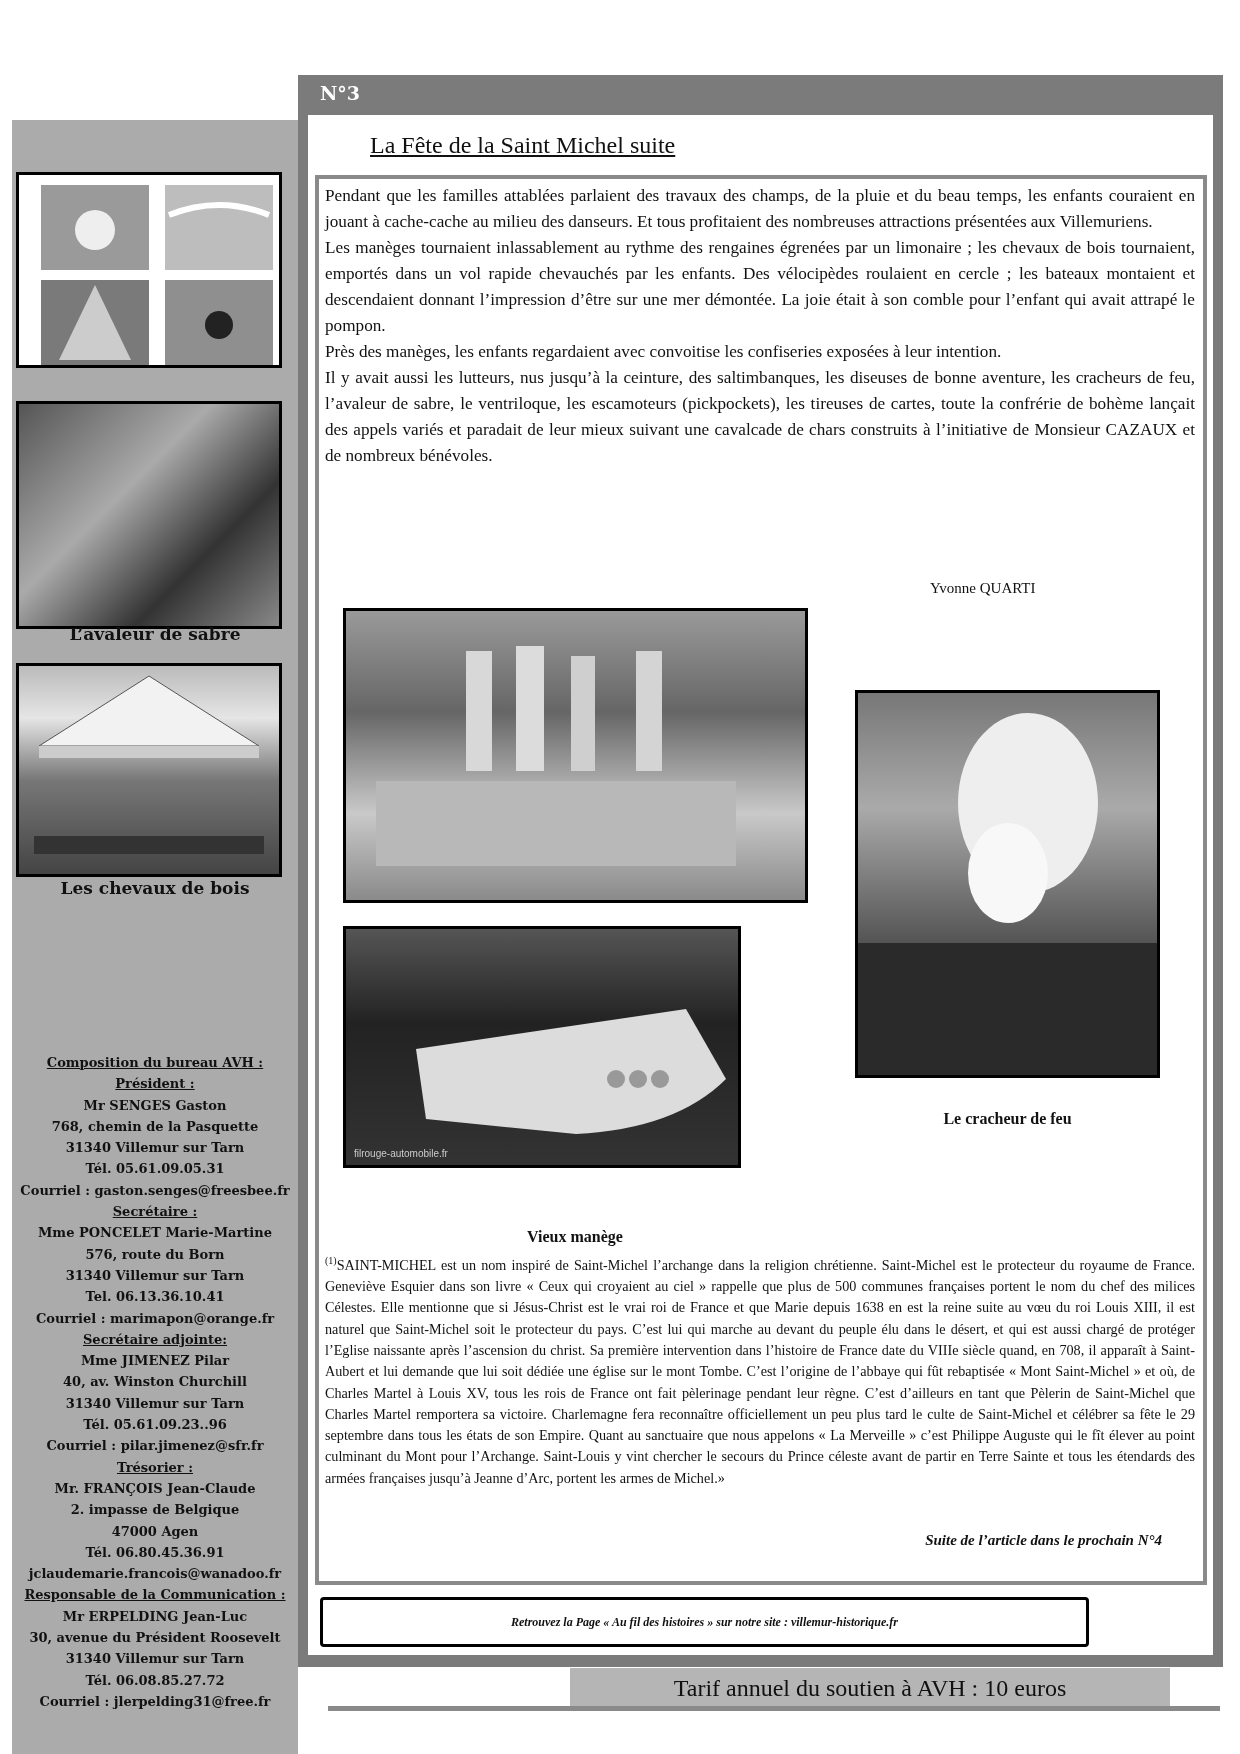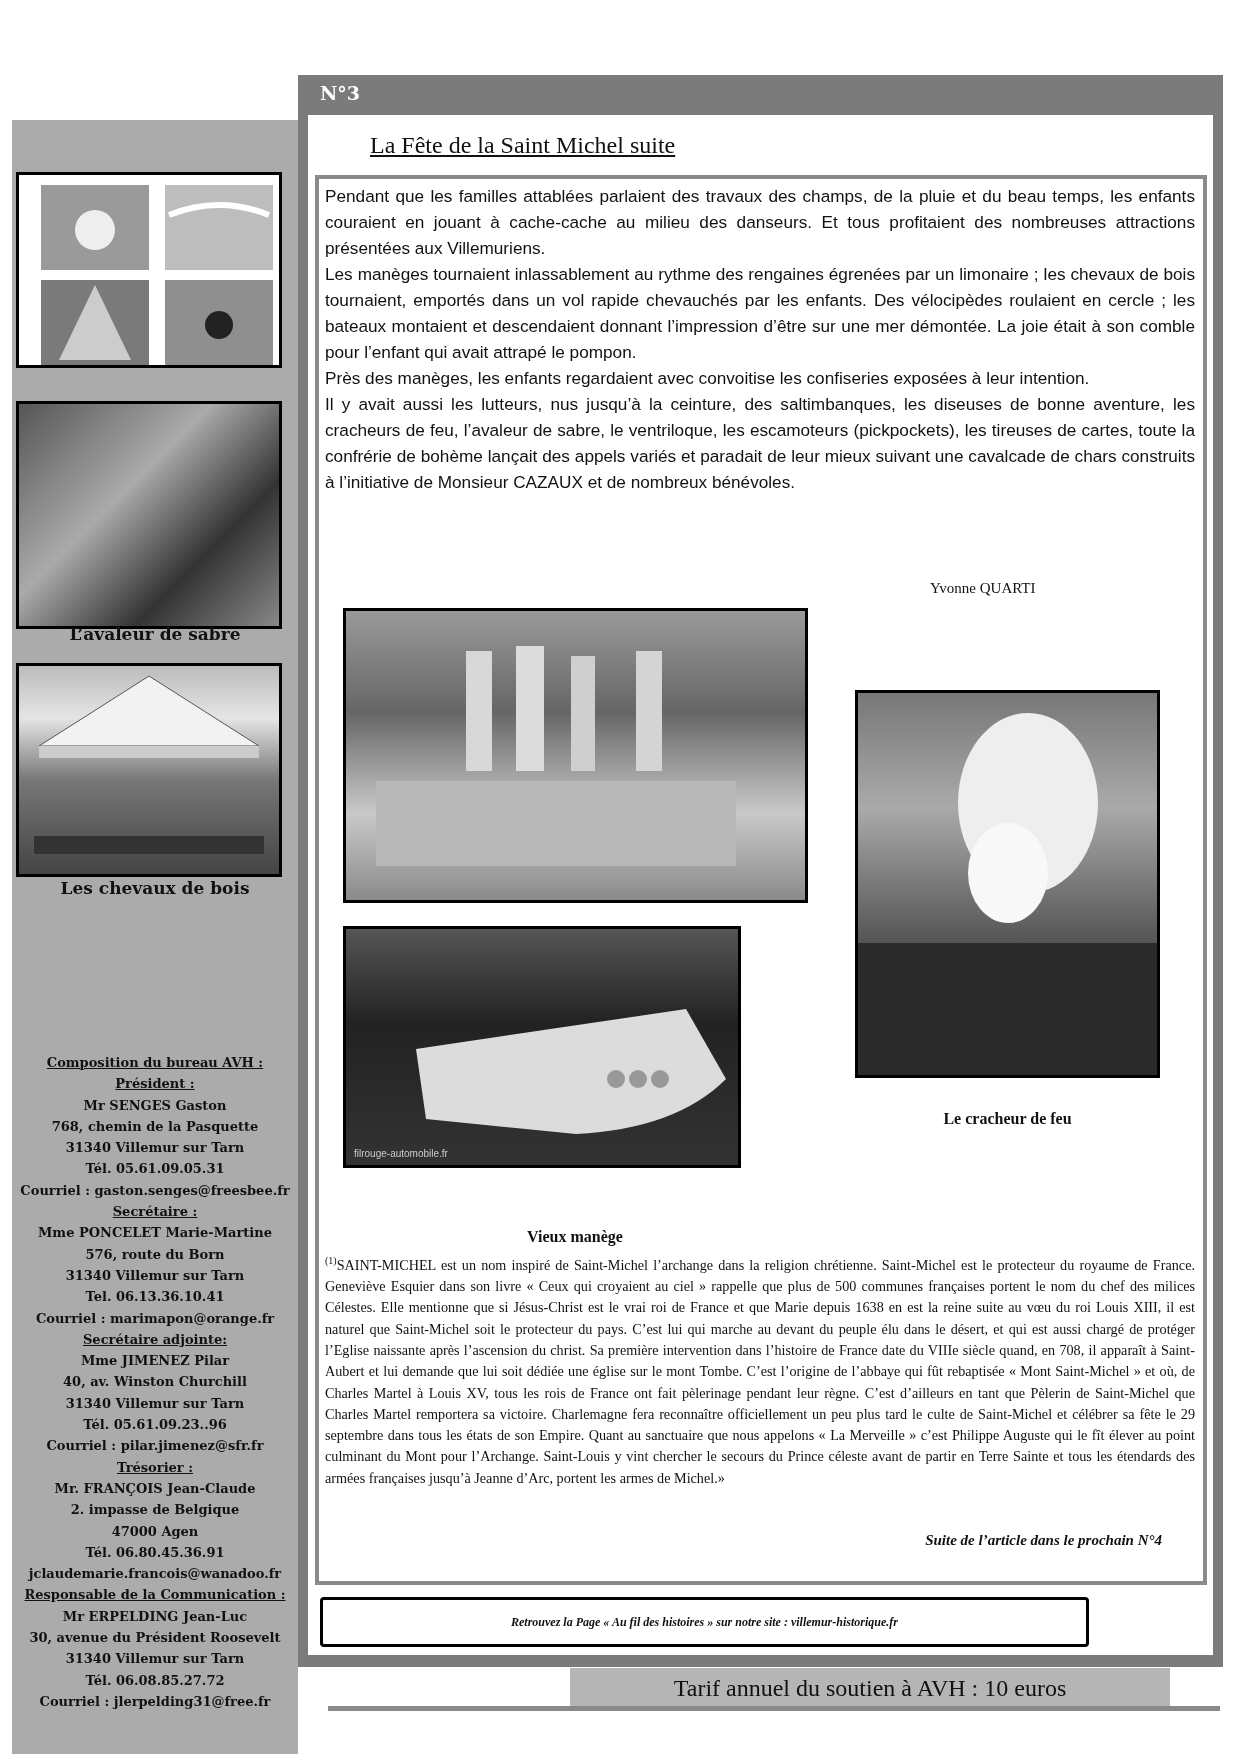--- a/index.html
+++ b/index.html
@@ -8,21 +8,21 @@
   .side-img { position:absolute; border:3px solid #000; background:#ddd; box-sizing:border-box; overflow:hidden; }
   .side-caption { position:absolute; width:286px; text-align:center; font-weight:bold; font-size:17px; left:0; }
   .contacts { position:absolute; left:0; top:932px; width:286px; text-align:center; font-weight:bold; font-size:13px; line-height:21.3px; }
   .contacts .u { text-decoration:underline; }
   .topbar { position:absolute; left:298px; top:75px; width:925px; height:40px; background:#7b7b7b; color:#fff; }
   .topbar .num { position:absolute; left:22px; top:7px; font-size:19px; font-weight:bold; }
   .topbar .title { position:absolute; right:26px; top:3px; font-size:28px; font-style:italic; font-weight:bold; letter-spacing:1.5px; font-family:"DejaVu Serif", serif; }
   .frame { position:absolute; left:298px; top:115px; width:925px; height:1552px; border-left:10px solid #7b7b7b; border-right:10px solid #7b7b7b; border-bottom:12px solid #7b7b7b; box-sizing:border-box; background:#fff; }
   .article-title { position:absolute; left:322px; top:132px; font-size:24px; text-decoration:underline; font-family:"Liberation Serif", serif;margin-left:48px; }
   .textbox { position:absolute; left:315px; top:175px; width:892px; height:1410px; border:4px solid #8a8a8a; box-sizing:border-box; }
-  .body-text { position:absolute; left:325px; top:183px; width:870px; font-family:Liberation Sans, sans-serif; font-size:17.2px; line-height:26px; text-align:justify; }
+  .body-text { position:absolute; left:325px; top:183px; width:870px; font-family:Liberation Serif, serif; font-size:17.2px; line-height:26px; text-align:justify; }
   .body-text p { margin:0; }
   .author { position:absolute; left:930px; top:580px; font-family:"Liberation Serif", serif; font-size:15px; }
   .photo { position:absolute; border:3px solid #000; box-sizing:border-box; overflow:hidden; }
   .caption { position:absolute; font-weight:bold; font-size:16px; text-align:center; font-family:"Liberation Serif", serif;margin-top:20px; }
   .footnote { position:absolute; left:325px; top:1250px; width:870px; font-family:"Liberation Serif", serif; font-size:14.2px; line-height:21.3px; text-align:justify; }
   .footnote p { margin:0; }
   .footnote sup { font-size:10px; }
   .suite { position:absolute; right:78px; top:1532px; font-style:italic; font-weight:bold; font-size:15px; font-family:"Liberation Serif", serif; }
   .site-box { position:absolute; left:320px; top:1597px; width:769px; height:50px; border:3px solid #000; border-radius:4px; box-sizing:border-box; text-align:center; line-height:44px; font-style:italic; font-weight:bold; font-size:12px; font-family:"Liberation Serif", serif; }
   .tarif { position:absolute; left:570px; top:1668px; width:600px; height:40px; background:#b5b5b5; text-align:center; font-size:24px; line-height:40px; font-family:"Liberation Serif", serif; }

